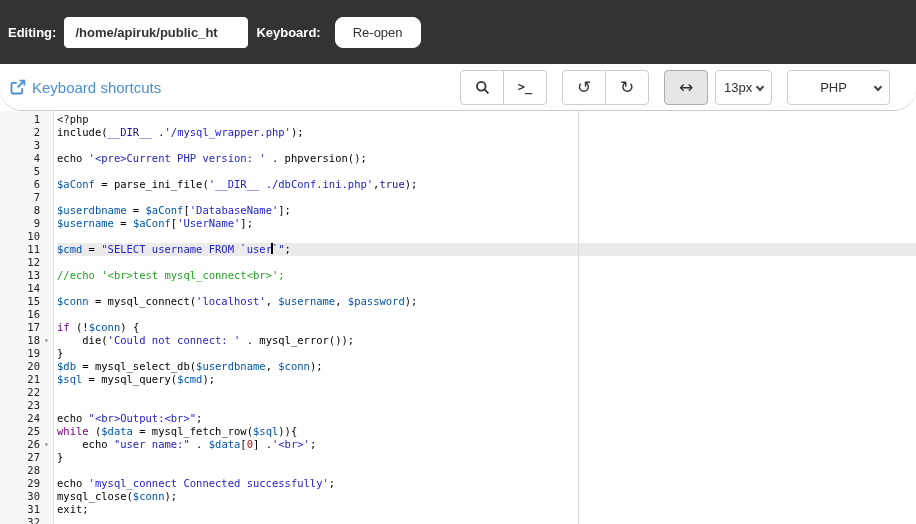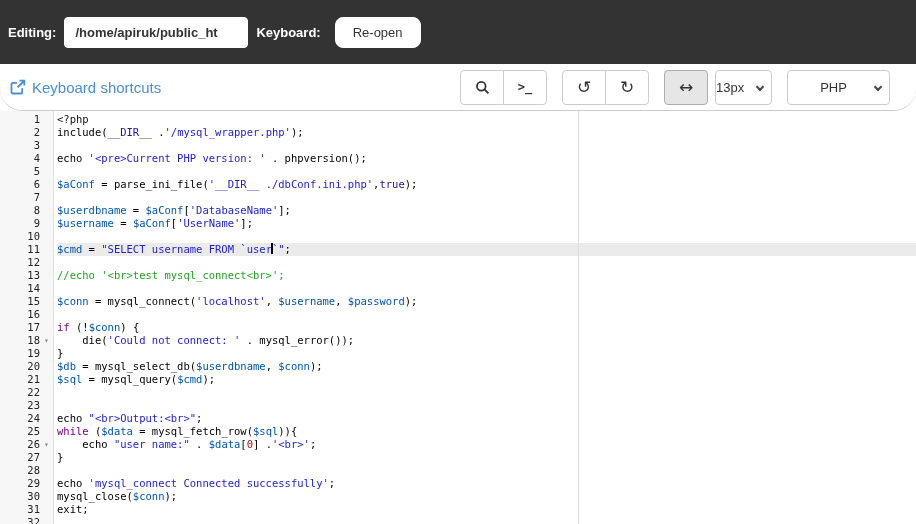--- a/index.html
+++ b/index.html
@@ -34,21 +34,21 @@
   .tb-btn { width:44px; height:35px; background:#fff; border:1px solid #ccc;
             display:flex; align-items:center; justify-content:center; cursor:pointer;
             color:#333; padding:0; }
   .btn-group .tb-btn:first-child { border-radius:4px 0 0 4px; }
   .btn-group .tb-btn:last-child  { border-radius:0 4px 4px 0; margin-left:-1px; }
   .tb-btn.single { border-radius:4px; }
   .tb-btn.active { background:#e6e6e6; border-color:#adadad; }
   .glyph { font-family:"DejaVu Sans",sans-serif; font-size:17px; line-height:1; color:#333; }
   .glyph.term { font-family:"DejaVu Sans Mono",monospace; font-size:12px; font-weight:bold; }
   .sel-font { width:57px;  height:35px; border:1px solid #ccc; border-radius:4px;
-              }
+              padding-left:8px; }
   .sel-lang { width:103px; height:35px; border:1px solid #ccc; border-radius:4px;
               justify-content:center; }
   .sel-lang .txt { margin-right:10px; }
   .sel-font .chev, .sel-lang .chev { right:8px; top:13px; width:6px; height:6px; }
   .gap15 { width:15px; } .gap7 { width:7px; }
 
   
   .editor { position:relative; height:431px; display:flex; overflow:hidden;
             font-family:"DejaVu Sans Mono",monospace; font-size:10.5px; line-height:13px; }
   .gutter { width:54px; background:#f7f7f7; border-right:1px solid #e3e3e3;

